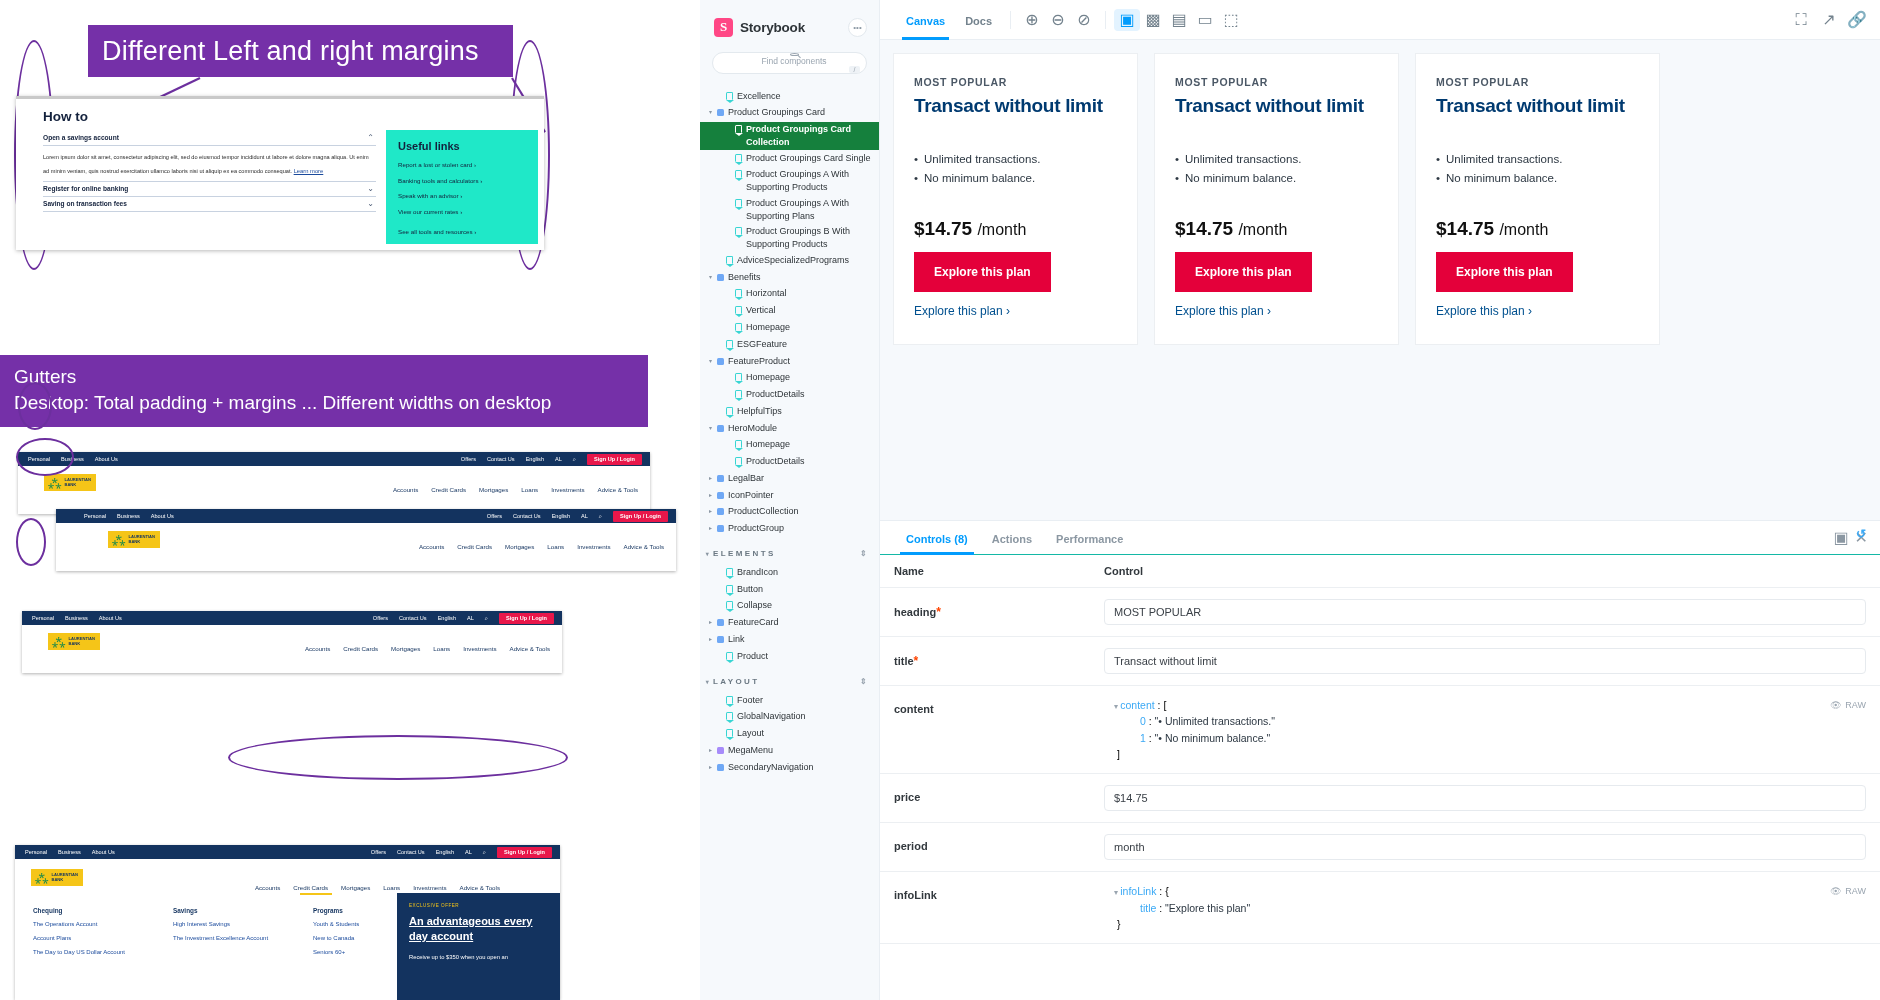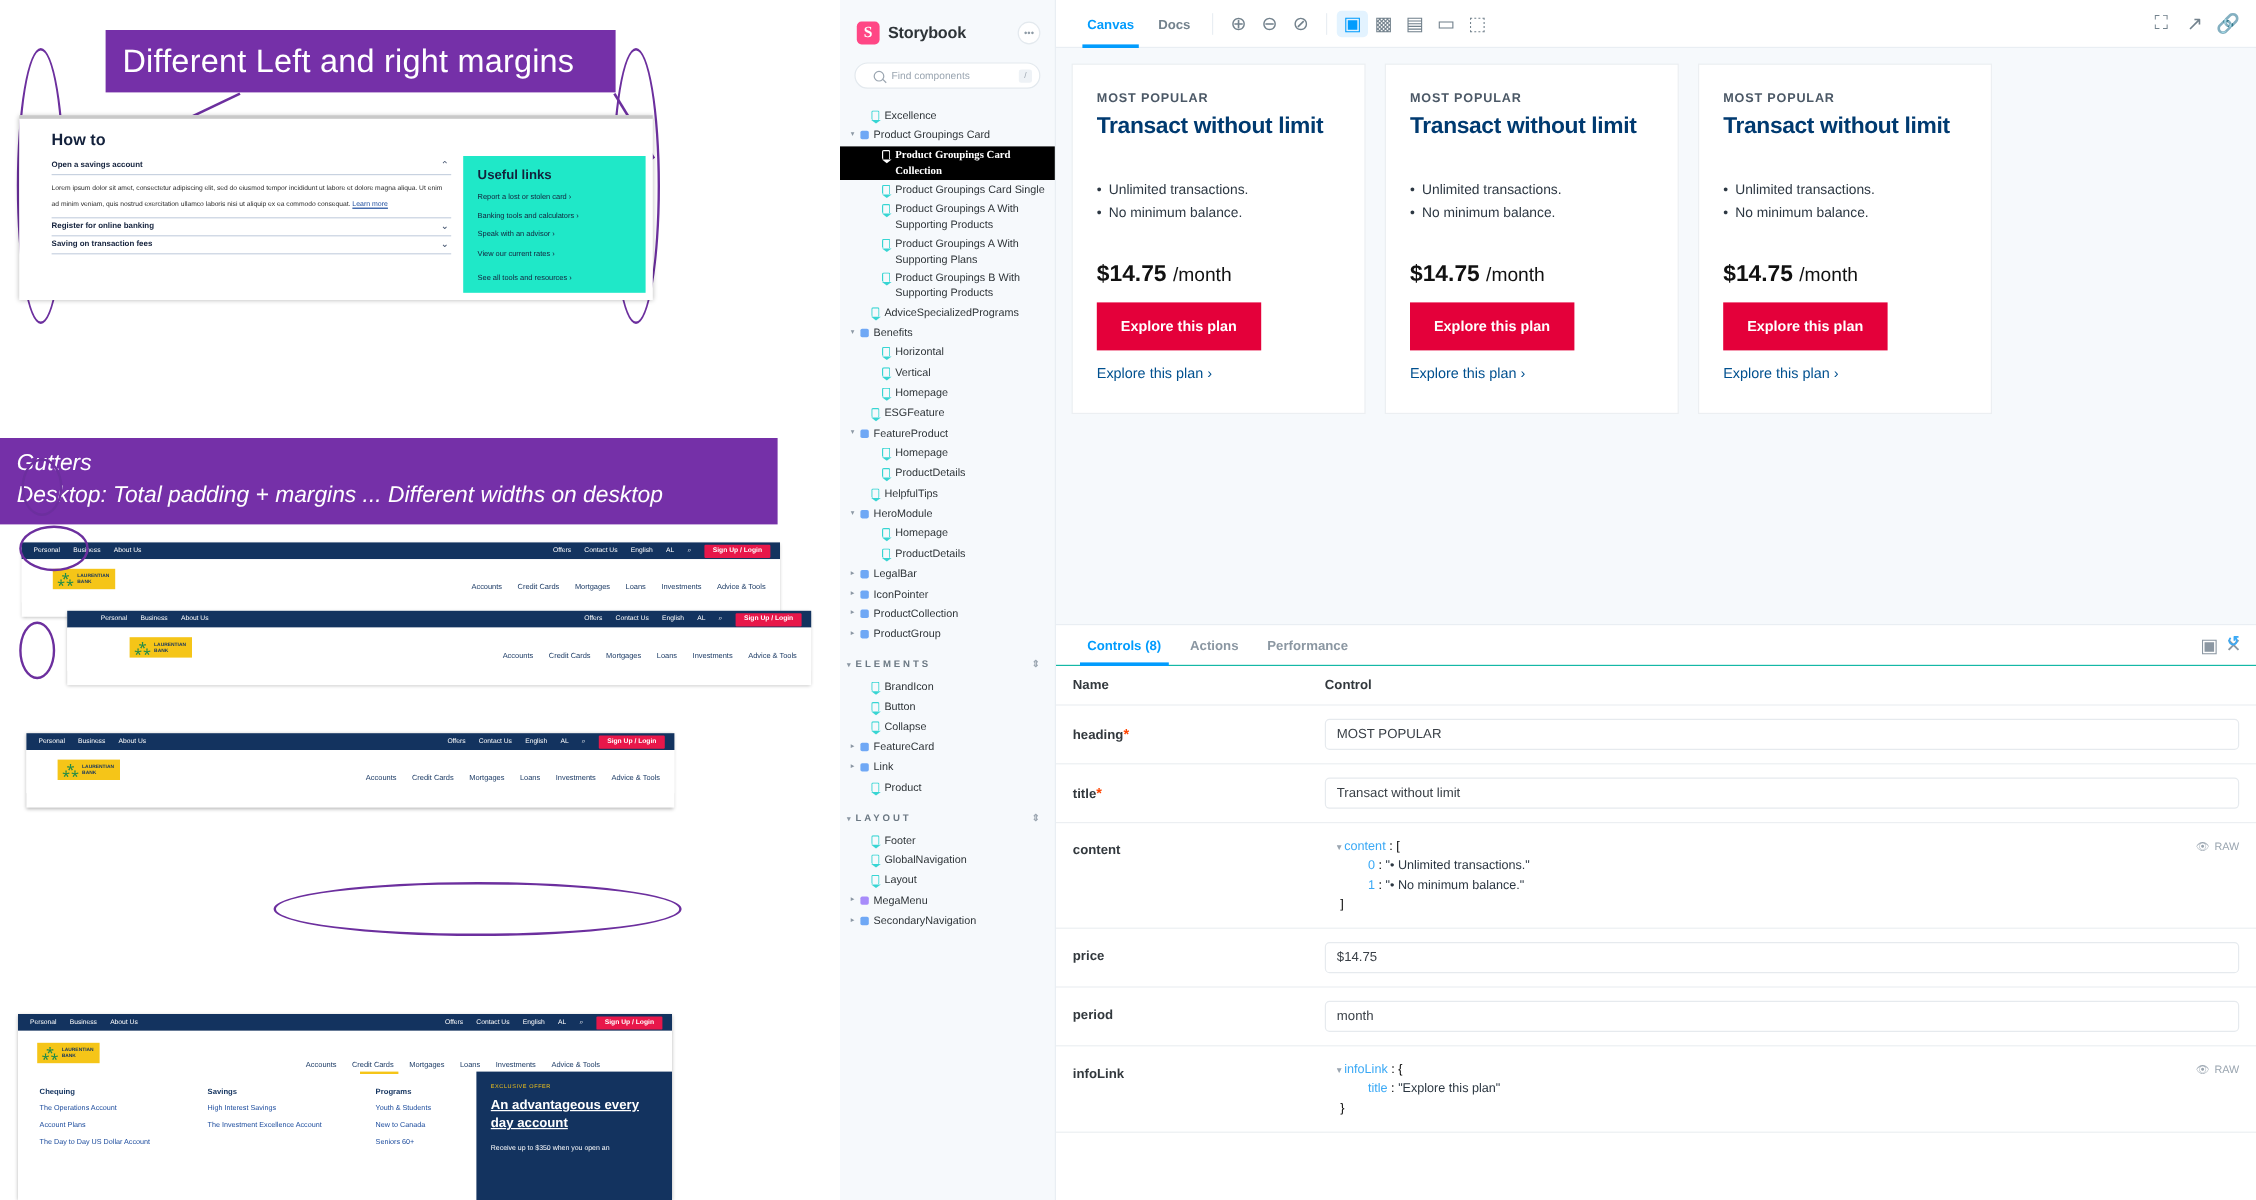--- a/index.html
+++ b/index.html
@@ -17,22 +17,22 @@
   }
   .ann-band {
     position: absolute; background: #7530a8; color: #ffffff;
     font-family: "Liberation Sans", sans-serif; font-weight: 400;
   }
   .band-title-1 {
     left: 88px; top: 25px; width: 425px; height: 52px;
     font-size: 27px; line-height: 52px; padding-left: 14px; letter-spacing: .2px;
   }
   .band-gutters {
-    left: 0px; top: 365px; width: 648px; height: 72px;
-    font-size: 19px; padding: 9px 0 0 14px; line-height: 26px; font-style: italic;
+    left: 0px; top: 355px; width: 648px; height: 72px;
+    font-size: 19px; padding: 9px 0 0 14px; line-height: 26px;
   }
   .band-mega {
     left: 15px; top: 727px; width: 615px; height: 112px;
     font-size: 24px; padding: 11px 0 0 16px; line-height: 33px;
   }
   .band-mega sup { font-size: 14px; vertical-align: super; }
 
   .ellipse {
     position: absolute; border: 2.4px solid #6c2f9e; border-radius: 50%;
   }
@@ -117,35 +117,35 @@
     align-items: center; justify-content: center; font-family: "Liberation Serif", serif;
   }
   .sb-brandname { font-size: 13.5px; font-weight: bold; color: #2e3438; margin-left: 7px; letter-spacing: -.2px;}
   .sb-dots {
     margin-left: auto; width: 19px; height: 19px; border-radius: 50%;
     border: 1px solid #e3e9ee; color: #8d9aa5; font-size: 8px;
     display: flex; align-items: center; justify-content: center; background:#fff;
   }
   .sb-search {
     margin: 12px 12px 0 12px; height: 22px; border: 1px solid #e3e9ee; border-radius: 12px;
-    display: flex; align-items: center; padding: 0 6px 0 9px; background: #fff;
+    display: flex; align-items: center; padding: 0 6px 0 9px; background: #fff; flex-direction: column;
   }
   .sb-search .mag { width: 9px; height: 9px; border: 1.3px solid #9aa5b0; border-radius: 50%; position: relative; }
   .sb-search .mag:after { content:''; position:absolute; right:-3px; bottom:-2px; width:4px; height:1.3px; background:#9aa5b0; transform: rotate(45deg); }
   .sb-search span { font-size: 8.5px; color: #9aa5b0; margin-left: 6px; }
   .sb-search .slash {
     margin-left: auto; width: 11px; height: 11px; background: #eef2f6; border-radius: 2px;
     font-size: 7px; color: #99a3ad; display: flex; align-items: center; justify-content: center;
   }
   .sb-tree { margin-top: 14px; }
   .tnode {
     display: flex; align-items: flex-start; padding: 1.5px 8px 1.5px 0;
     font-size: 9px; color: #2e3438; line-height: 1.42; cursor: default;
   }
-  .tnode.sel { background: #000000; color: #fff; font-weight: bold; border-radius: 0; font-family: Liberation Serif, serif; }
+  .tnode.sel { background: #15803d; color: #fff; font-weight: bold; border-radius: 0; }
   .tnode .arrow { width: 9px; flex: 0 0 9px; font-size: 6px; color: #8c98a4; text-align: center; padding-top: 2px;}
   .tnode .ico { width: 11px; flex: 0 0 11px; text-align: center; padding-top: 1px; }
   .tnode .lbl { padding-left: 2px; }
   .sq { display:inline-block; width:7px; height:7px; border-radius:1.5px; }
   .sq.story { background: transparent; border: 1.2px solid #37d5d3; border-bottom: none;
               height: 8px; position: relative; }
   .sq.story:after { content:''; position:absolute; left:-1.2px; bottom:-3px; border-left:4.4px solid transparent;
                     border-right:4.4px solid transparent; border-top:3.5px solid #37d5d3; }
   .sq.comp { background: #6fa8f5; }
   .sq.comp2 { background: #a78bfa; }

